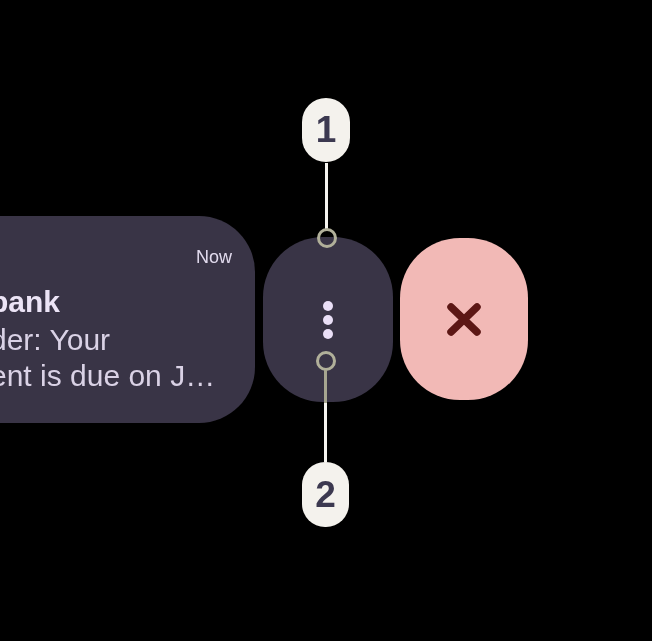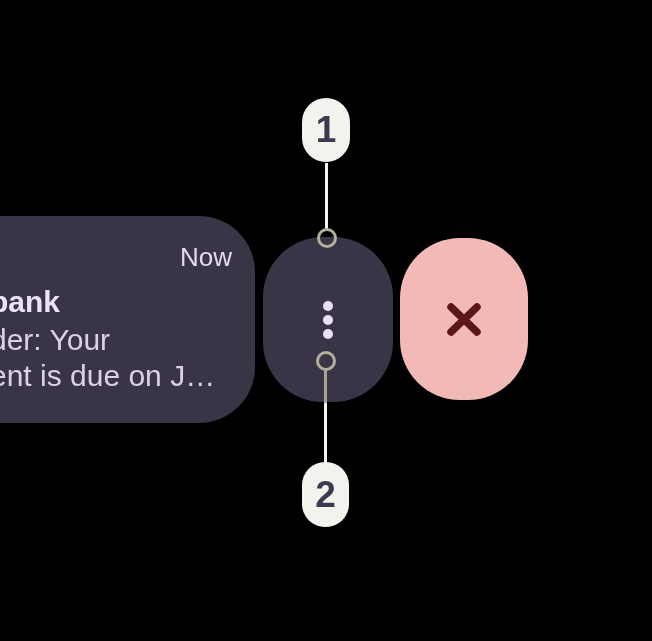--- a/index.html
+++ b/index.html
@@ -28,21 +28,21 @@
     top: 216px;
     width: 415px;
     height: 207px;
     background: #393446;
     border-radius: 56px;
   }
   .notif-time {
     position: absolute;
     top: 28px;
     right: 23px;
-    font-size: 26px;
+    font-size: 18px;
     line-height: 26px;
     color: #E2DBEE;
     font-weight: 400;
   }
   .notif-textblock {
     position: absolute;
     left: 150px;
     top: 66px;
     white-space: nowrap;
   }

